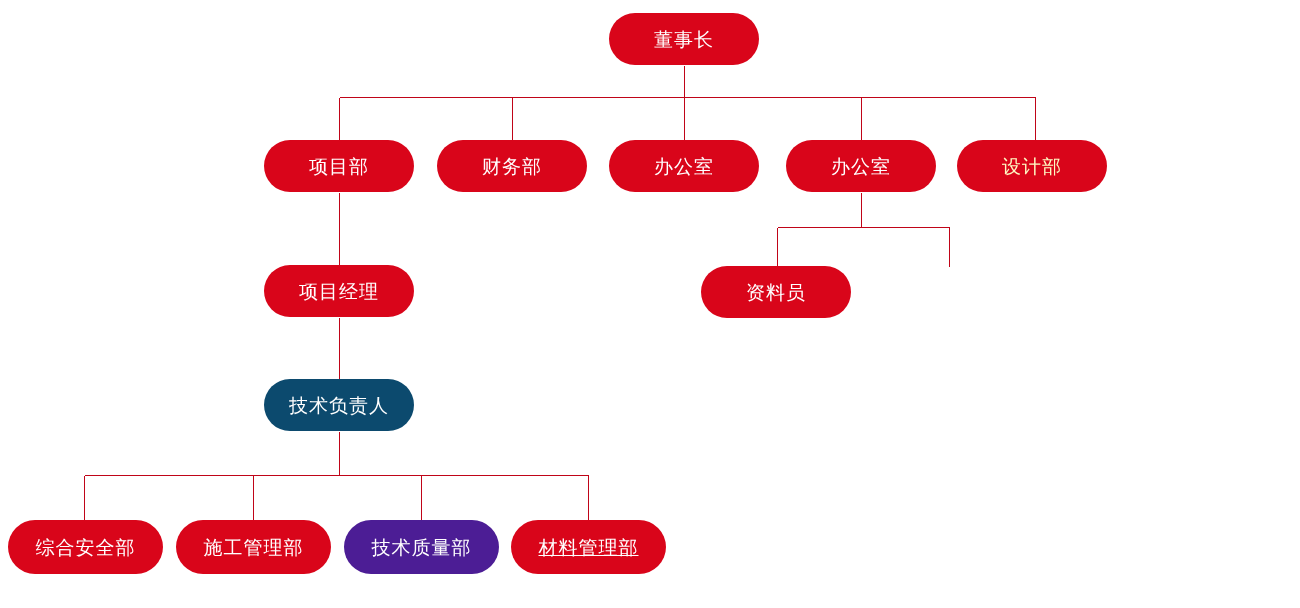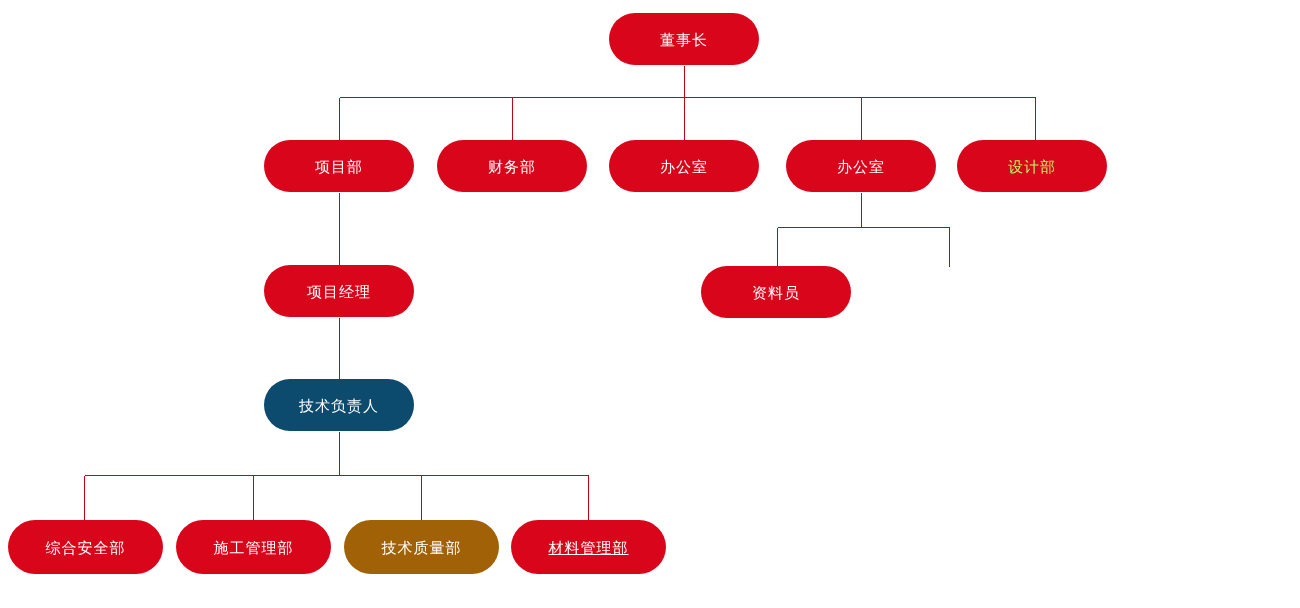--- a/index.html
+++ b/index.html
@@ -27,21 +27,21 @@
   }
   .node {
     position: absolute;
     box-sizing: border-box;
     background: #d9051a;
     border-radius: 26px;
     color: #ffffff;
     display: flex;
     align-items: center;
     justify-content: center;
-    font-size: 15px;
+    font-size: 19px;
     letter-spacing: 1px;
     line-height: 1;
     white-space: nowrap;
     user-select: none;
   }
   .node-label {
     display: block;
     text-align: center;
   }
 </style>
@@ -81,41 +81,41 @@
   </div>
   <div class="node" style="left: 437px; top: 140px; width: 150px; height: 52px; background: rgb(217, 5, 26); color: rgb(255, 255, 255); border-radius: 26px;">
     <span class="node-label">财务部</span>
   </div>
   <div class="node" style="left: 609px; top: 140px; width: 150px; height: 52px; background: rgb(217, 5, 26); color: rgb(255, 255, 255); border-radius: 26px;">
     <span class="node-label">办公室</span>
   </div>
   <div class="node" style="left: 786px; top: 140px; width: 150px; height: 52px; background: rgb(217, 5, 26); color: rgb(255, 255, 255); border-radius: 26px;">
     <span class="node-label">办公室</span>
   </div>
-  <div class="node" style="left: 957px; top: 140px; width: 150px; height: 52px; background: rgb(217, 5, 26); color: #bef264; border-radius: 26px;">
+  <div class="node" style="left: 957px; top: 140px; width: 150px; height: 52px; background: rgb(217, 5, 26); color: #fef9c3; border-radius: 26px;">
     <span class="node-label">设计部</span>
   </div>
 
   <div class="node" style="left: 264px; top: 265px; width: 150px; height: 52px; background: rgb(217, 5, 26); color: rgb(255, 255, 255); border-radius: 26px;">
     <span class="node-label">项目经理</span>
   </div>
   <div class="node" style="left: 701px; top: 266px; width: 150px; height: 52px; background: rgb(217, 5, 26); color: rgb(255, 255, 255); border-radius: 26px;">
     <span class="node-label">资料员</span>
   </div>
 
   <div class="node" style="left: 264px; top: 379px; width: 150px; height: 52px; background: #0c4a6e; color: rgb(255, 255, 255); border-radius: 26px;">
     <span class="node-label">技术负责人</span>
   </div>
 
   <div class="node" style="left: 8px; top: 520px; width: 155px; height: 54px; background: rgb(217, 5, 26); color: rgb(255, 255, 255); border-radius: 27px;">
     <span class="node-label">综合安全部</span>
   </div>
   <div class="node" style="left: 176px; top: 520px; width: 155px; height: 54px; background: rgb(217, 5, 26); color: rgb(255, 255, 255); border-radius: 27px;">
     <span class="node-label">施工管理部</span>
   </div>
-  <div class="node" style="left: 344px; top: 520px; width: 155px; height: 54px; background: #a16207; color: rgb(255, 255, 255); border-radius: 27px;">
+  <div class="node" style="left: 344px; top: 520px; width: 155px; height: 54px; background: #4c1d95; color: rgb(255, 255, 255); border-radius: 27px;">
     <span class="node-label">技术质量部</span>
   </div>
   <div class="node" style="left: 511px; top: 520px; width: 155px; height: 54px; background: rgb(217, 5, 26); color: rgb(255, 255, 255); border-radius: 27px; text-decoration: underline;">
     <span class="node-label">材料管理部</span>
   </div>
 
 </div>
 
 </body></html>

